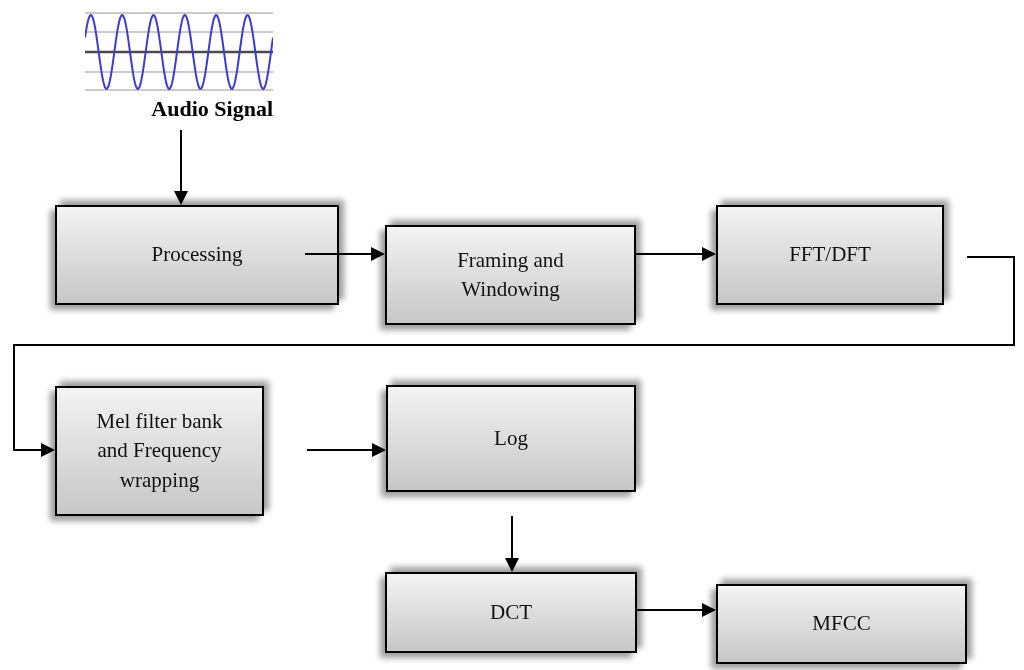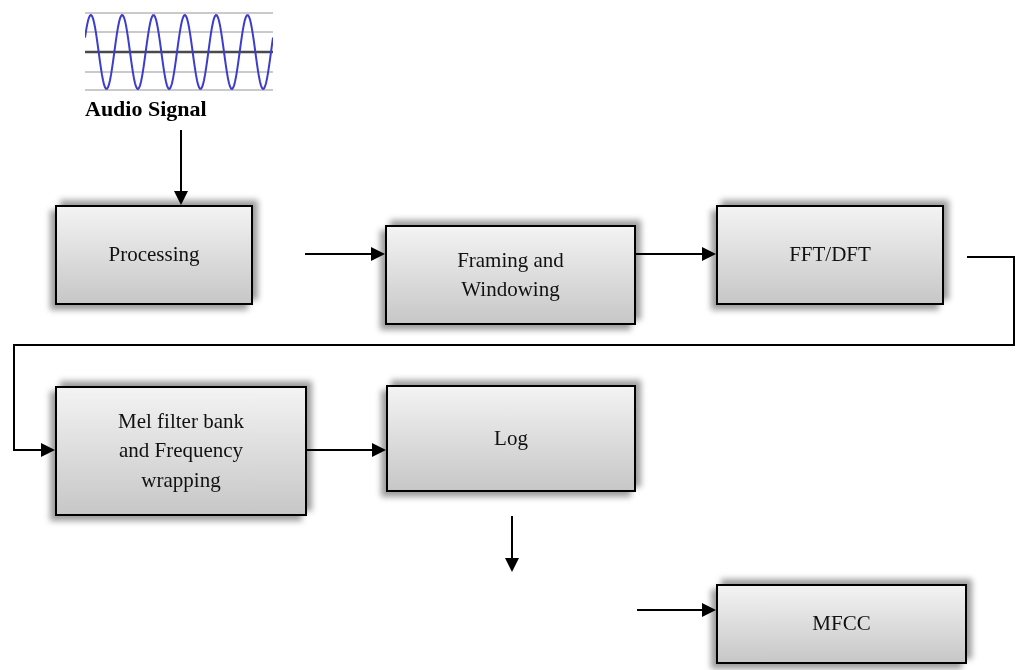--- a/index.html
+++ b/index.html
@@ -41,21 +41,21 @@
   .arr-d {
     position: absolute;
     width: 0; height: 0;
     border-left: 7px solid transparent;
     border-right: 7px solid transparent;
     border-top: 14px solid var(--connector, #000000);
   }
   .signal-label {
     position: absolute;
     left: 85px; top: 96px; width: 188px;
-    text-align: left;
+    text-align: right;
     font-weight: bold;
     font-size: 22px;
     color: #000000;
   }
   .waveform-wrap {
     position: absolute;
     left: 85px; top: 8px;
   }
 </style>
 </head>
@@ -71,21 +71,21 @@
         <line x1="0" x2="188" y1="82" y2="82" stroke="#b8b8b8" stroke-width="1.5"></line>
         <line x1="0" x2="188" y1="44" y2="44" stroke="#4a4a4a" stroke-width="2.5"></line>
         <polyline points="0,29.6 1,23.1 2,17.4 3,12.8 4,9.5 5,7.5 6,7.0 7,8.0 8,10.4 9,14.2 10,19.2 11,25.1 12,31.9 13,39.1 14,46.5 15,53.8 16,60.7 17,66.9 18,72.3 19,76.4 20,79.3 21,80.8 22,80.8 23,79.3 24,76.4 25,72.3 26,66.9 27,60.7 28,53.8 29,46.5 30,39.1 31,31.9 32,25.1 33,19.2 34,14.2 35,10.4 36,8.0 37,7.0 38,7.5 39,9.5 40,12.8 41,17.4 42,23.1 43,29.6 44,36.6 45,44.0 46,51.4 47,58.4 48,64.9 49,70.6 50,75.2 51,78.5 52,80.5 53,81.0 54,80.0 55,77.6 56,73.8 57,68.8 58,62.9 59,56.1 60,48.9 61,41.5 62,34.2 63,27.3 64,21.1 65,15.7 66,11.6 67,8.7 68,7.2 69,7.2 70,8.7 71,11.6 72,15.7 73,21.1 74,27.3 75,34.2 76,41.5 77,48.9 78,56.1 79,62.9 80,68.8 81,73.8 82,77.6 83,80.0 84,81.0 85,80.5 86,78.5 87,75.2 88,70.6 89,64.9 90,58.4 91,51.4 92,44.0 93,36.6 94,29.6 95,23.1 96,17.4 97,12.8 98,9.5 99,7.5 100,7.0 101,8.0 102,10.4 103,14.2 104,19.2 105,25.1 106,31.9 107,39.1 108,46.5 109,53.8 110,60.7 111,66.9 112,72.3 113,76.4 114,79.3 115,80.8 116,80.8 117,79.3 118,76.4 119,72.3 120,66.9 121,60.7 122,53.8 123,46.5 124,39.1 125,31.9 126,25.1 127,19.2 128,14.2 129,10.4 130,8.0 131,7.0 132,7.5 133,9.5 134,12.8 135,17.4 136,23.1 137,29.6 138,36.6 139,44.0 140,51.4 141,58.4 142,64.9 143,70.6 144,75.2 145,78.5 146,80.5 147,81.0 148,80.0 149,77.6 150,73.8 151,68.8 152,62.9 153,56.1 154,48.9 155,41.5 156,34.2 157,27.3 158,21.1 159,15.7 160,11.6 161,8.7 162,7.2 163,7.2 164,8.7 165,11.6 166,15.7 167,21.1 168,27.3 169,34.2 170,41.5 171,48.9 172,56.1 173,62.9 174,68.8 175,73.8 176,77.6 177,80.0 178,81.0 179,80.5 180,78.5 181,75.2 182,70.6 183,64.9 184,58.4 185,51.4 186,44.0 187,36.6 188,29.6" fill="none" stroke="#3c3ccd" stroke-width="2"></polyline>
       </svg>
   </div>
   <div class="signal-label">Audio Signal</div>
 
   <div class="line" style="left:180px; top:130px; width:2px; height:63px;"></div>
   <div class="arr-d" style="left:174px; top:191px;"></div>
 
-  <div class="node" style="left:55px; top:205px; width:198px; height:100px;">
+  <div class="node" style="left:55px; top:205px; width:284px; height:100px;">
     <span class="node-label">Processing</span>
   </div>
   <div class="node" style="left:385px; top:205px; width:251px; height:100px;margin-top:20px;">
     <span class="node-label">Framing and
 Windowing</span>
   </div>
   <div class="node" style="left:716px; top:205px; width:228px; height:100px;">
     <span class="node-label">FFT/DFT</span>
   </div>
 
@@ -95,35 +95,38 @@
   <div class="line" style="left:636px; top:253px; width:68px; height:2px;"></div>
   <div class="arr-r" style="left:702px; top:247px;"></div>
 
   <div class="line" style="left:967px; top:256px; width:48px; height:2px;"></div>
   <div class="line" style="left:1013px; top:256px; width:2px; height:90px;"></div>
   <div class="line" style="left:13px; top:344px; width:1002px; height:2px;"></div>
   <div class="line" style="left:13px; top:344px; width:2px; height:107px;"></div>
   <div class="line" style="left:13px; top:449px; width:29px; height:2px;"></div>
   <div class="arr-r" style="left:41px; top:443px;"></div>
 
-  <div class="node" style="left:55px; top:386px; width:252px; height:130px;">
+  <div class="node" style="left:55px; top:386px; width:209px; height:130px;">
     <span class="node-label">Mel filter bank
 and Frequency
 wrapping</span>
   </div>
   <div class="node" style="left:386px; top:385px; width:250px; height:107px;">
     <span class="node-label">Log</span>
   </div>
 
   <div class="line" style="left:307px; top:449px; width:66px; height:2px;"></div>
   <div class="arr-r" style="left:372px; top:443px;"></div>
 
   <div class="line" style="left:511px; top:516px; width:2px; height:44px;"></div>
   <div class="arr-d" style="left:505px; top:558px;"></div>
 
+  <div class="node" style="left:385px; top:572px; width:252px; height:81px;">
+    <span class="node-label">DCT</span>
+  </div>
   <div class="node" style="left:716px; top:572px; width:251px; height:80px;margin-top:12px;">
     <span class="node-label">MFCC</span>
   </div>
 
   <div class="line" style="left:637px; top:609px; width:66px; height:2px;"></div>
   <div class="arr-r" style="left:702px; top:603px;"></div>
 
 </div>
 
 </body></html>

